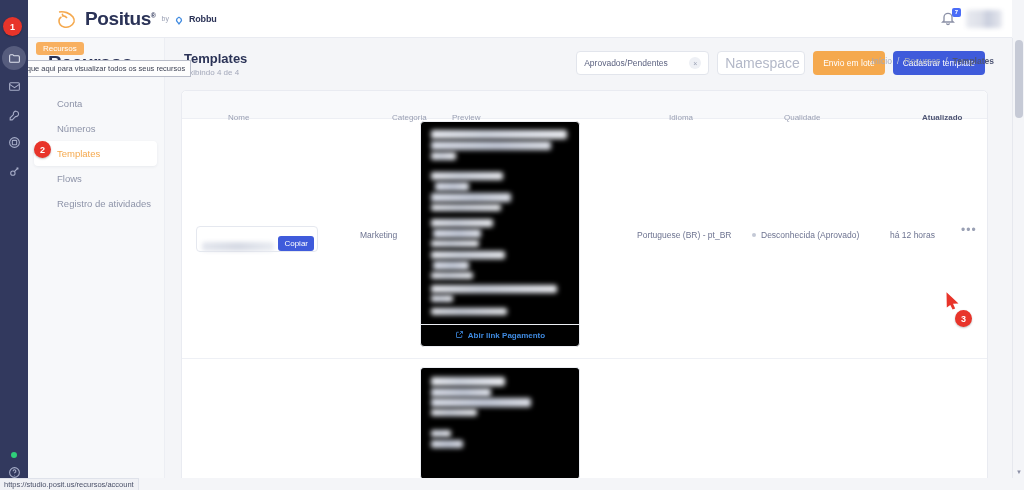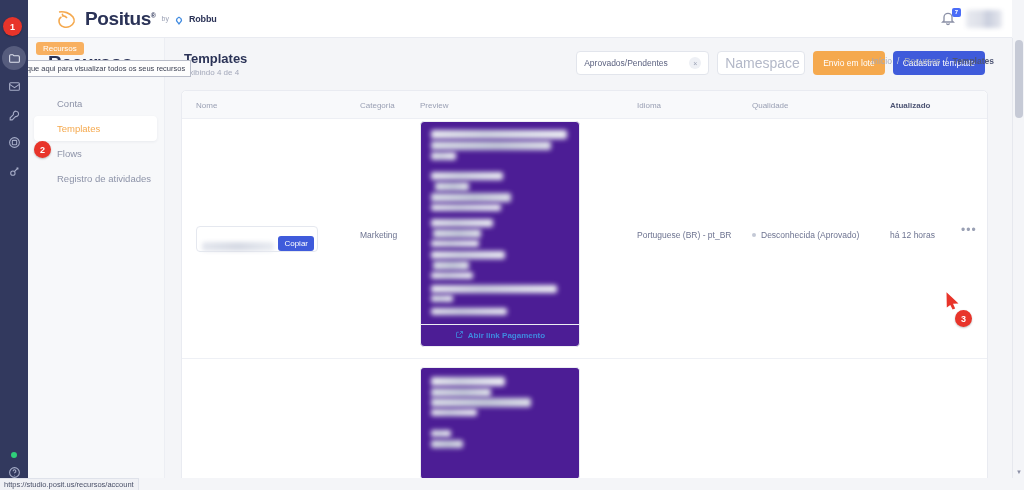--- a/index.html
+++ b/index.html
@@ -144,22 +144,22 @@
   .btn-orange { background: #f5a94e; }
   .btn-blue { background: #3f5bdb; }
 
   
   .thead {
     position: absolute; left: 0; right: 0; top: 0; height: 28px;
     background: #f8f9fb; border-bottom: 1px solid #edeff4;
     border-radius: 5px 5px 0 0;
   }
   .th {
-    position: absolute; top: 0; height: 28px; display: flex; align-items: center;
-    font-size: 8px; color: #9aa0b4;
+    position: absolute; top: 12px; height: 28px; display: flex; align-items: center;
+    font-size: 8px; color: #9aa0b4; margin-left: 32px;
   }
   .th.sorted { color: #4e5574; font-weight: bold; }
   .c-nome { left: 14px; }
   .c-cat  { left: 178px; }
   .c-prev { left: 238px; }
   .c-idio { left: 455px; }
   .c-qual { left: 570px; }
   .c-atu  { left: 708px; }
 
   .row { position: absolute; left: 0; right: 0; border-bottom: 1px solid #eef0f5; }
@@ -186,21 +186,21 @@
   .qual-dot { width: 4px; height: 4px; border-radius: 50%; background: #c4c9d6; }
 
   .kebab {
     position: absolute; font-size: 12px; color: #9aa0b4; letter-spacing: 1px;
     line-height: 6px;
   }
 
   
   .preview-card {
     position: absolute; border: 1px solid #eceef3; border-radius: 4px;
-    background: #4c1d95; overflow: hidden;
+    background: #000000; overflow: hidden;
   }
   .pv-line {
     border-radius: 2px; filter: blur(2.4px);
     background: linear-gradient(90deg,#e9ebf1 0%,#d2d7e2 40%,#e3e6ee 75%,#eef0f4 100%);
   }
   .pv-line.dark {
     background: linear-gradient(90deg,#dadee8 0%,#c3c9d8 55%,#e0e3eb 100%);
   }
   .pv-footer {
     position: absolute; left: 0; right: 0; bottom: 0; height: 22px;
@@ -339,20 +339,23 @@
     <span class="sep">/</span>
     <span>Recursos</span>
     <span class="sep">/</span>
     <span class="current">Templates</span>
   </div>
 
   <div class="subnav">
     <div class="subnav-list">
       <div class="subnav-item">
         <span>Conta</span>
+      </div>
+      <div class="subnav-item">
+        <span>Números</span>
       </div>
       <div class="subnav-item active">
         <span>Templates</span>
       </div>
       <div class="subnav-item">
         <span>Flows</span>
       </div>
       <div class="subnav-item">
         <span>Registro de atividades</span>
       </div>

